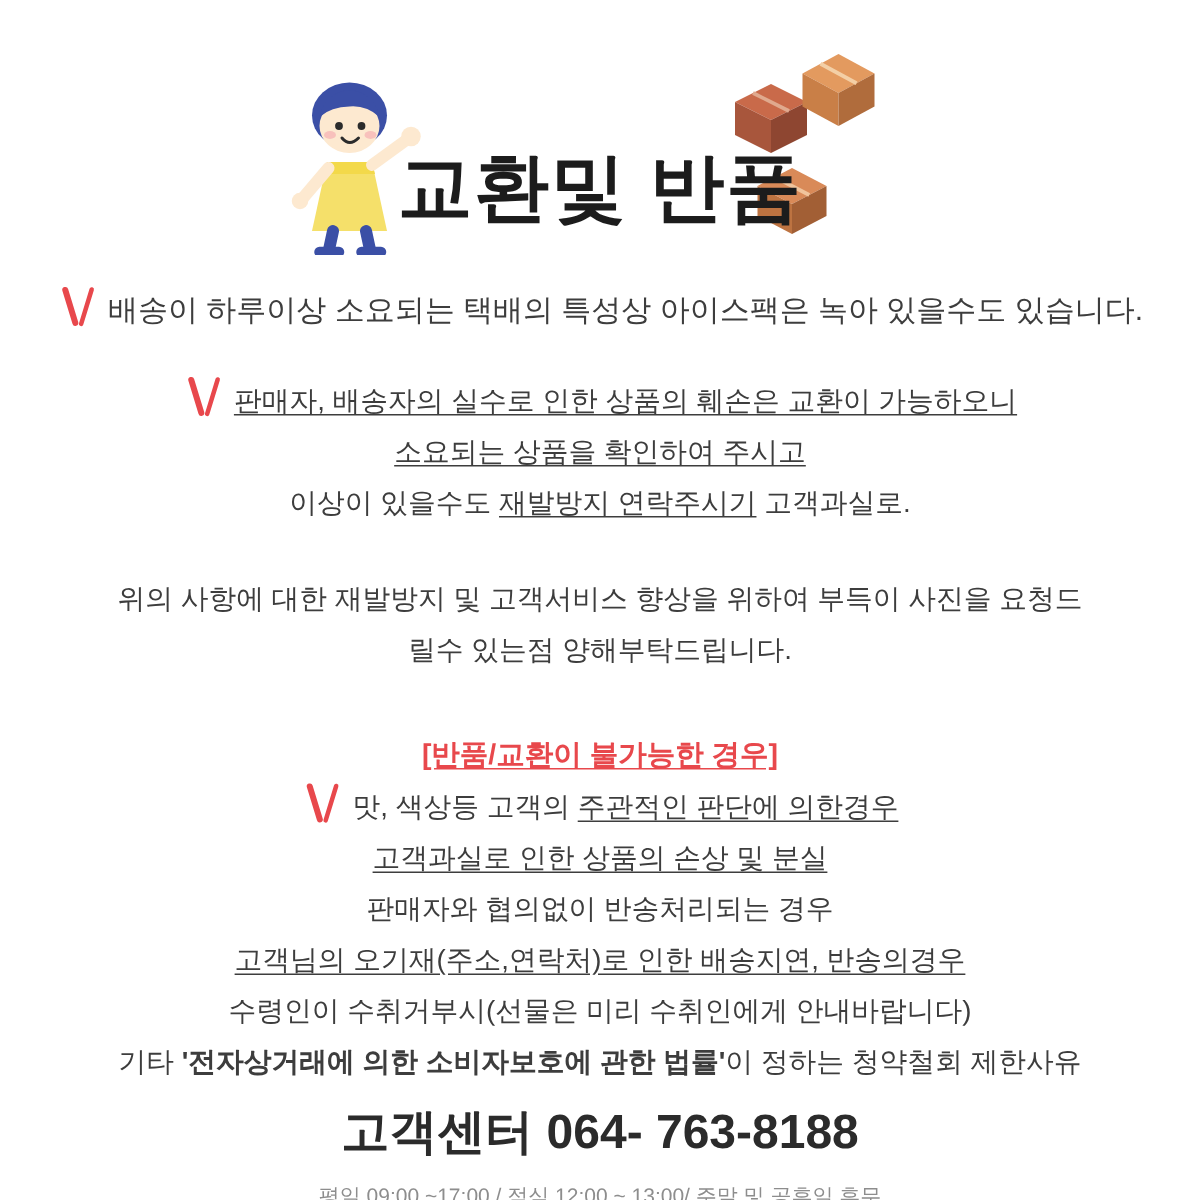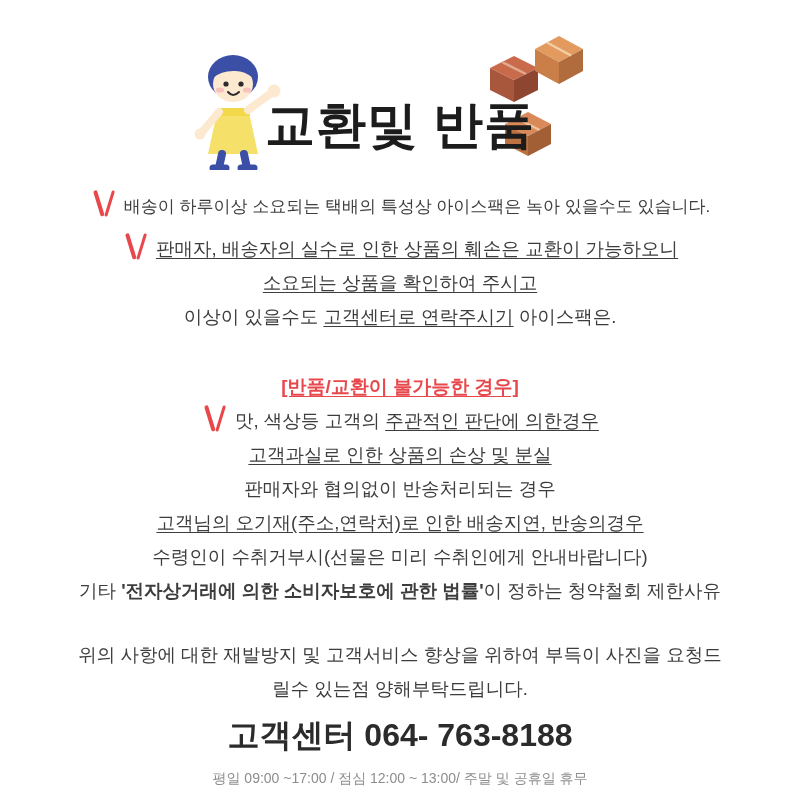--- a/index.html
+++ b/index.html
@@ -106,23 +106,23 @@
   .check::after {
     left: 22px;
     top: 1px;
     width: 3px;
     height: 27px;
     transform: rotate(17deg);
     transform-origin: top right;
   }
 
   .row1 { margin-top: 8px; }
-  .row1 .line { font-size: 17px; }
-
-  .block2 { margin-top: 8px; }
+  .row1 .line { font-size: 20px; }
+
+  .block2 { margin-top: 26px; }
   .block3 { margin-top: 36px; }
   .block4 { margin-top: 30px; }
 
   .notice-title {
     color: #e8484c;
     font-weight: bold;
     font-size: 19px;
     text-decoration: underline;
     text-underline-offset: 3px;
   }
@@ -209,49 +209,49 @@
   </div>
 
   <div class="section block2">
     <div class="line">
       <span class="check"></span><span class="u">판매자, 배송자의 실수로 인한 상품의 훼손은 교환이 가능하오니</span>
     </div>
     <div class="line">
       <span class="u">소요되는 상품을 확인하여 주시고</span>
     </div>
     <div class="line">
-      <span>이상이 있을수도 </span><span class="u">고객센터로 연락주시기</span><span> 아이스팩은.</span>
-    </div>
-  </div>
-
-  <div class="section block3">
-    <div class="line">
-      <span class="notice-title">[반품/교환이 불가능한 경우]</span>
-    </div>
-    <div class="line">
-      <span class="check"></span><span>맛, 색상등 고객의 </span><span class="u">주관적인 판단에 의한경우</span>
-    </div>
-    <div class="line">
-      <span class="u">고객과실로 인한 상품의 손상 및 분실</span>
-    </div>
-    <div class="line">
-      <span>판매자와 협의없이 반송처리되는 경우</span>
-    </div>
-    <div class="line">
-      <span class="u">고객님의 오기재(주소,연락처)로 인한 배송지연, 반송의경우</span>
-    </div>
-    <div class="line">
-      <span>수령인이 수취거부시(선물은 미리 수취인에게 안내바랍니다)</span>
-    </div>
-    <div class="line">
-      <span>기타 </span><span class="bold">'전자상거래에 의한 소비자보호에 관한 법률'</span><span>이 정하는 청약철회 제한사유</span>
+      <span>이상이 있을수도 </span><span class="u">재발방지 연락주시기</span><span> 고객과실로.</span>
     </div>
   </div>
 
   <div class="section block4">
     <div class="line">위의 사항에 대한 재발방지 및 고객서비스 향상을 위하여 부득이 사진을 요청드</div>
     <div class="line">릴수 있는점 양해부탁드립니다.</div>
   </div>
 
+  <div class="section block3">
+    <div class="line">
+      <span class="notice-title">[반품/교환이 불가능한 경우]</span>
+    </div>
+    <div class="line">
+      <span class="check"></span><span>맛, 색상등 고객의 </span><span class="u">주관적인 판단에 의한경우</span>
+    </div>
+    <div class="line">
+      <span class="u">고객과실로 인한 상품의 손상 및 분실</span>
+    </div>
+    <div class="line">
+      <span>판매자와 협의없이 반송처리되는 경우</span>
+    </div>
+    <div class="line">
+      <span class="u">고객님의 오기재(주소,연락처)로 인한 배송지연, 반송의경우</span>
+    </div>
+    <div class="line">
+      <span>수령인이 수취거부시(선물은 미리 수취인에게 안내바랍니다)</span>
+    </div>
+    <div class="line">
+      <span>기타 </span><span class="bold">'전자상거래에 의한 소비자보호에 관한 법률'</span><span>이 정하는 청약철회 제한사유</span>
+    </div>
+  </div>
+
   <div class="hotline">고객센터 064- 763-8188</div>
   <div class="hours">평일 09:00 ~17:00 / 점심 12:00 ~ 13:00/ 주말 및 공휴일 휴무</div>
 
 </div>
 
 </body></html>

